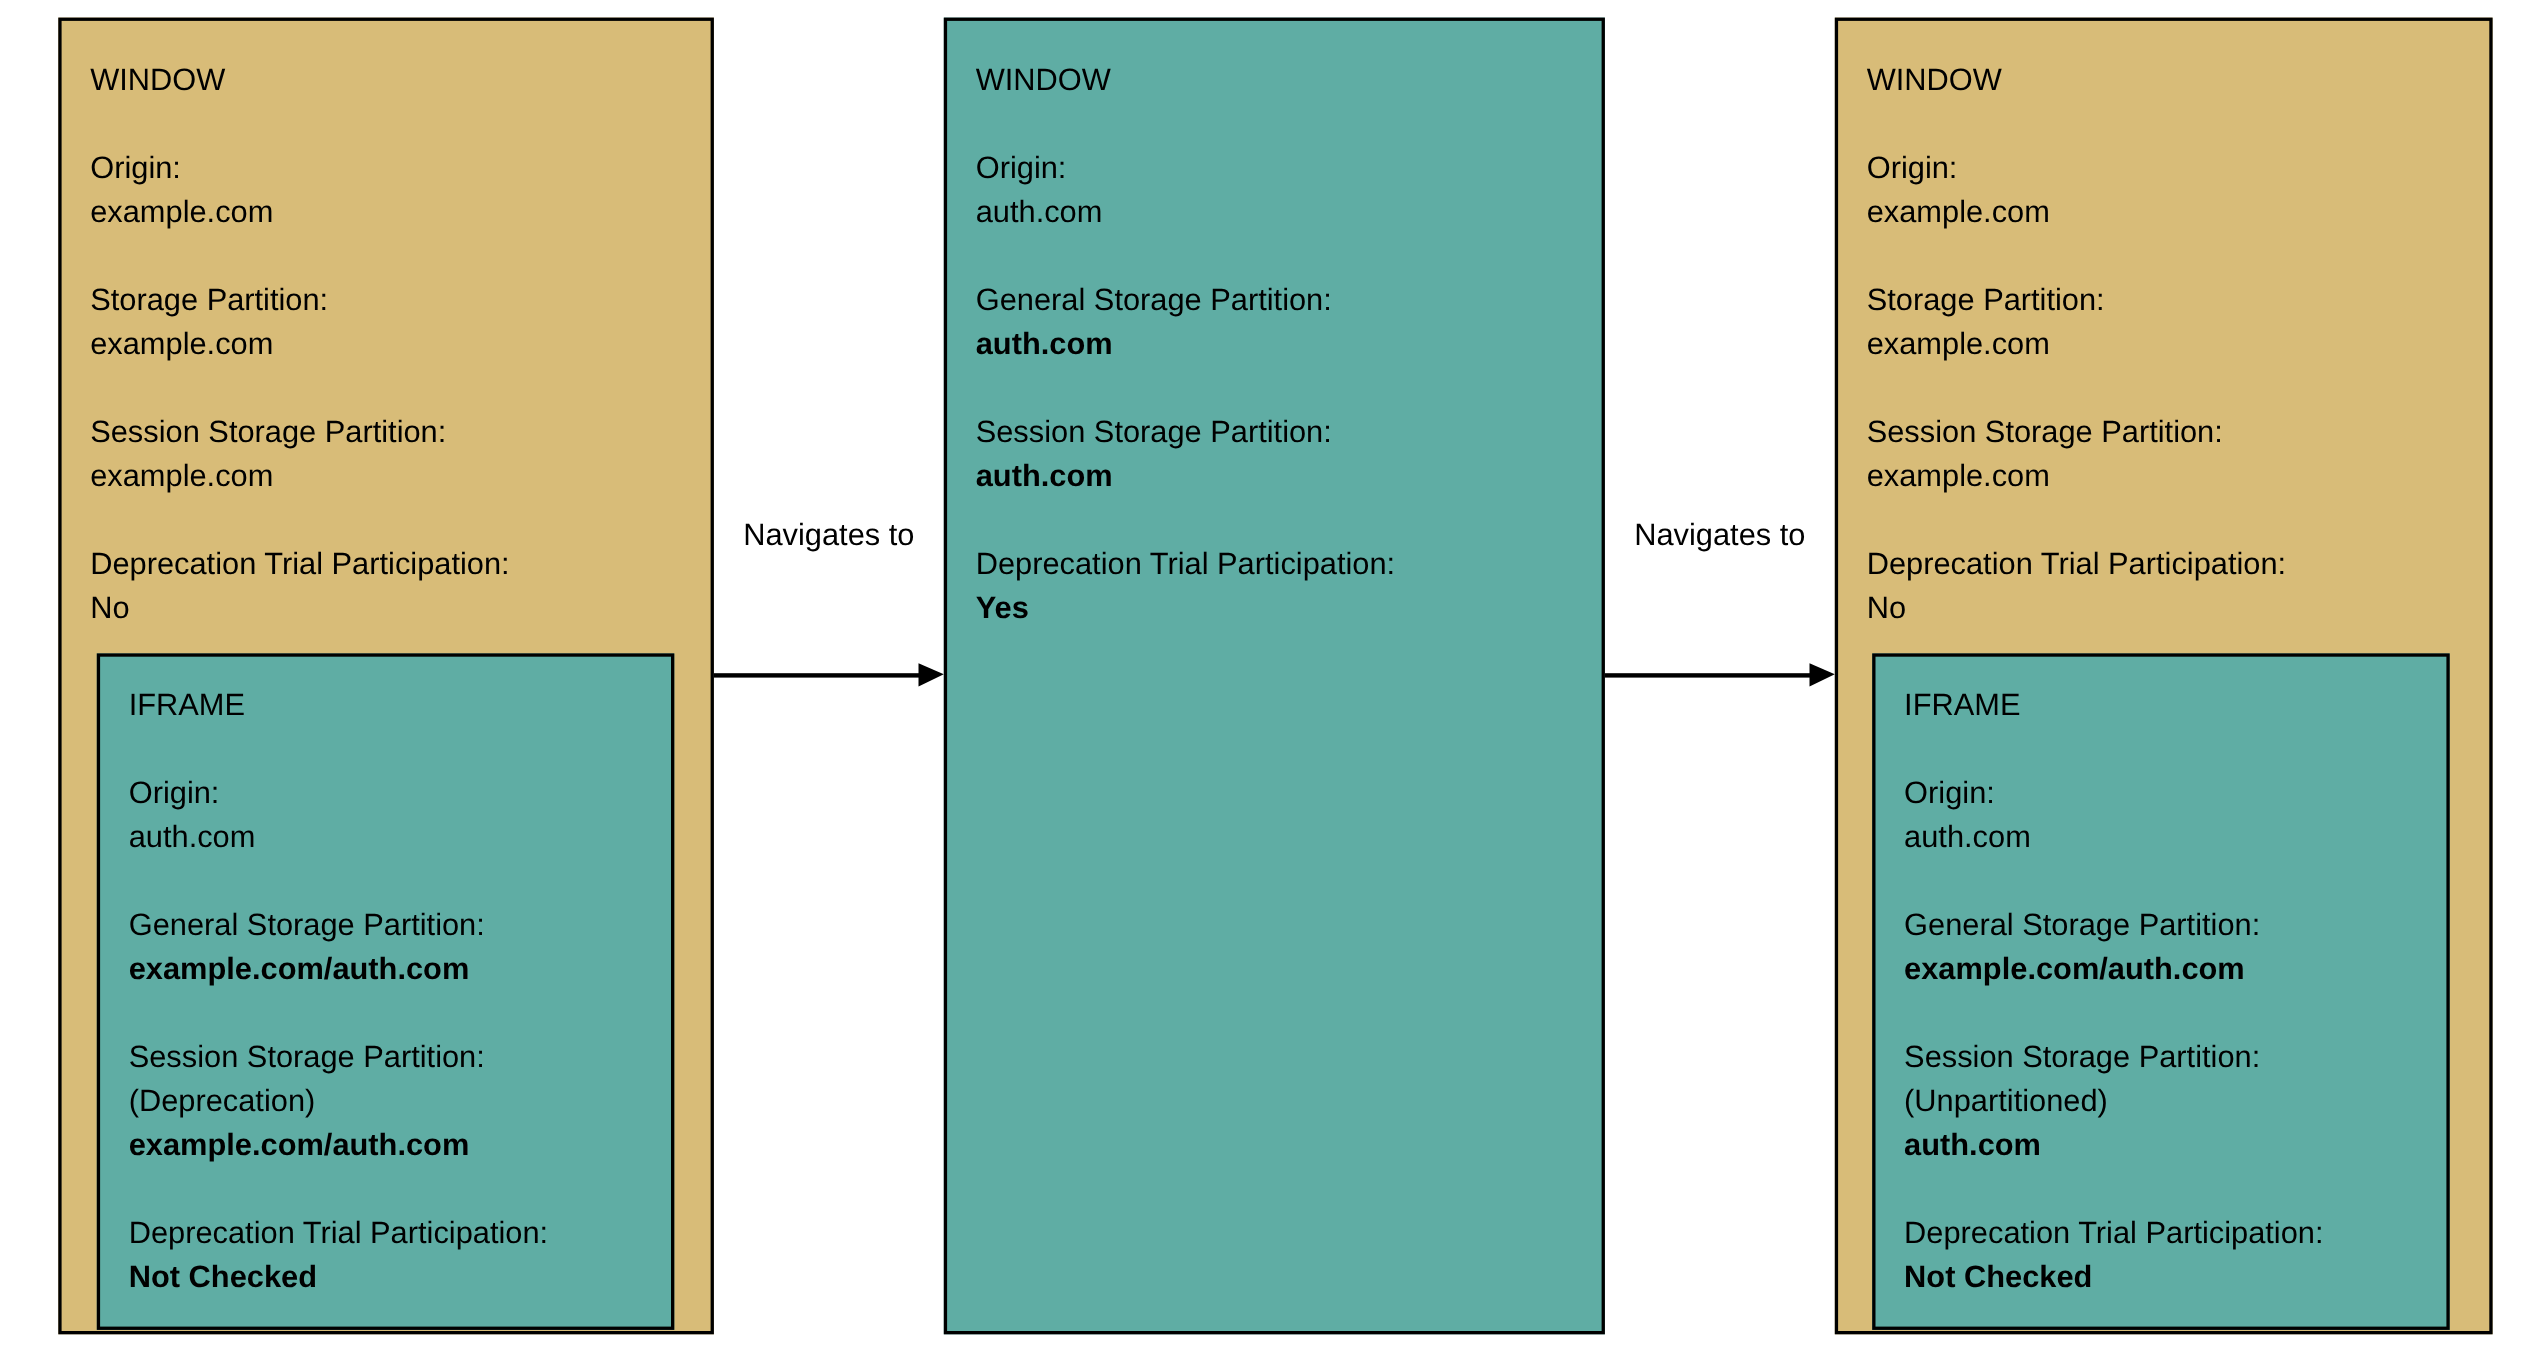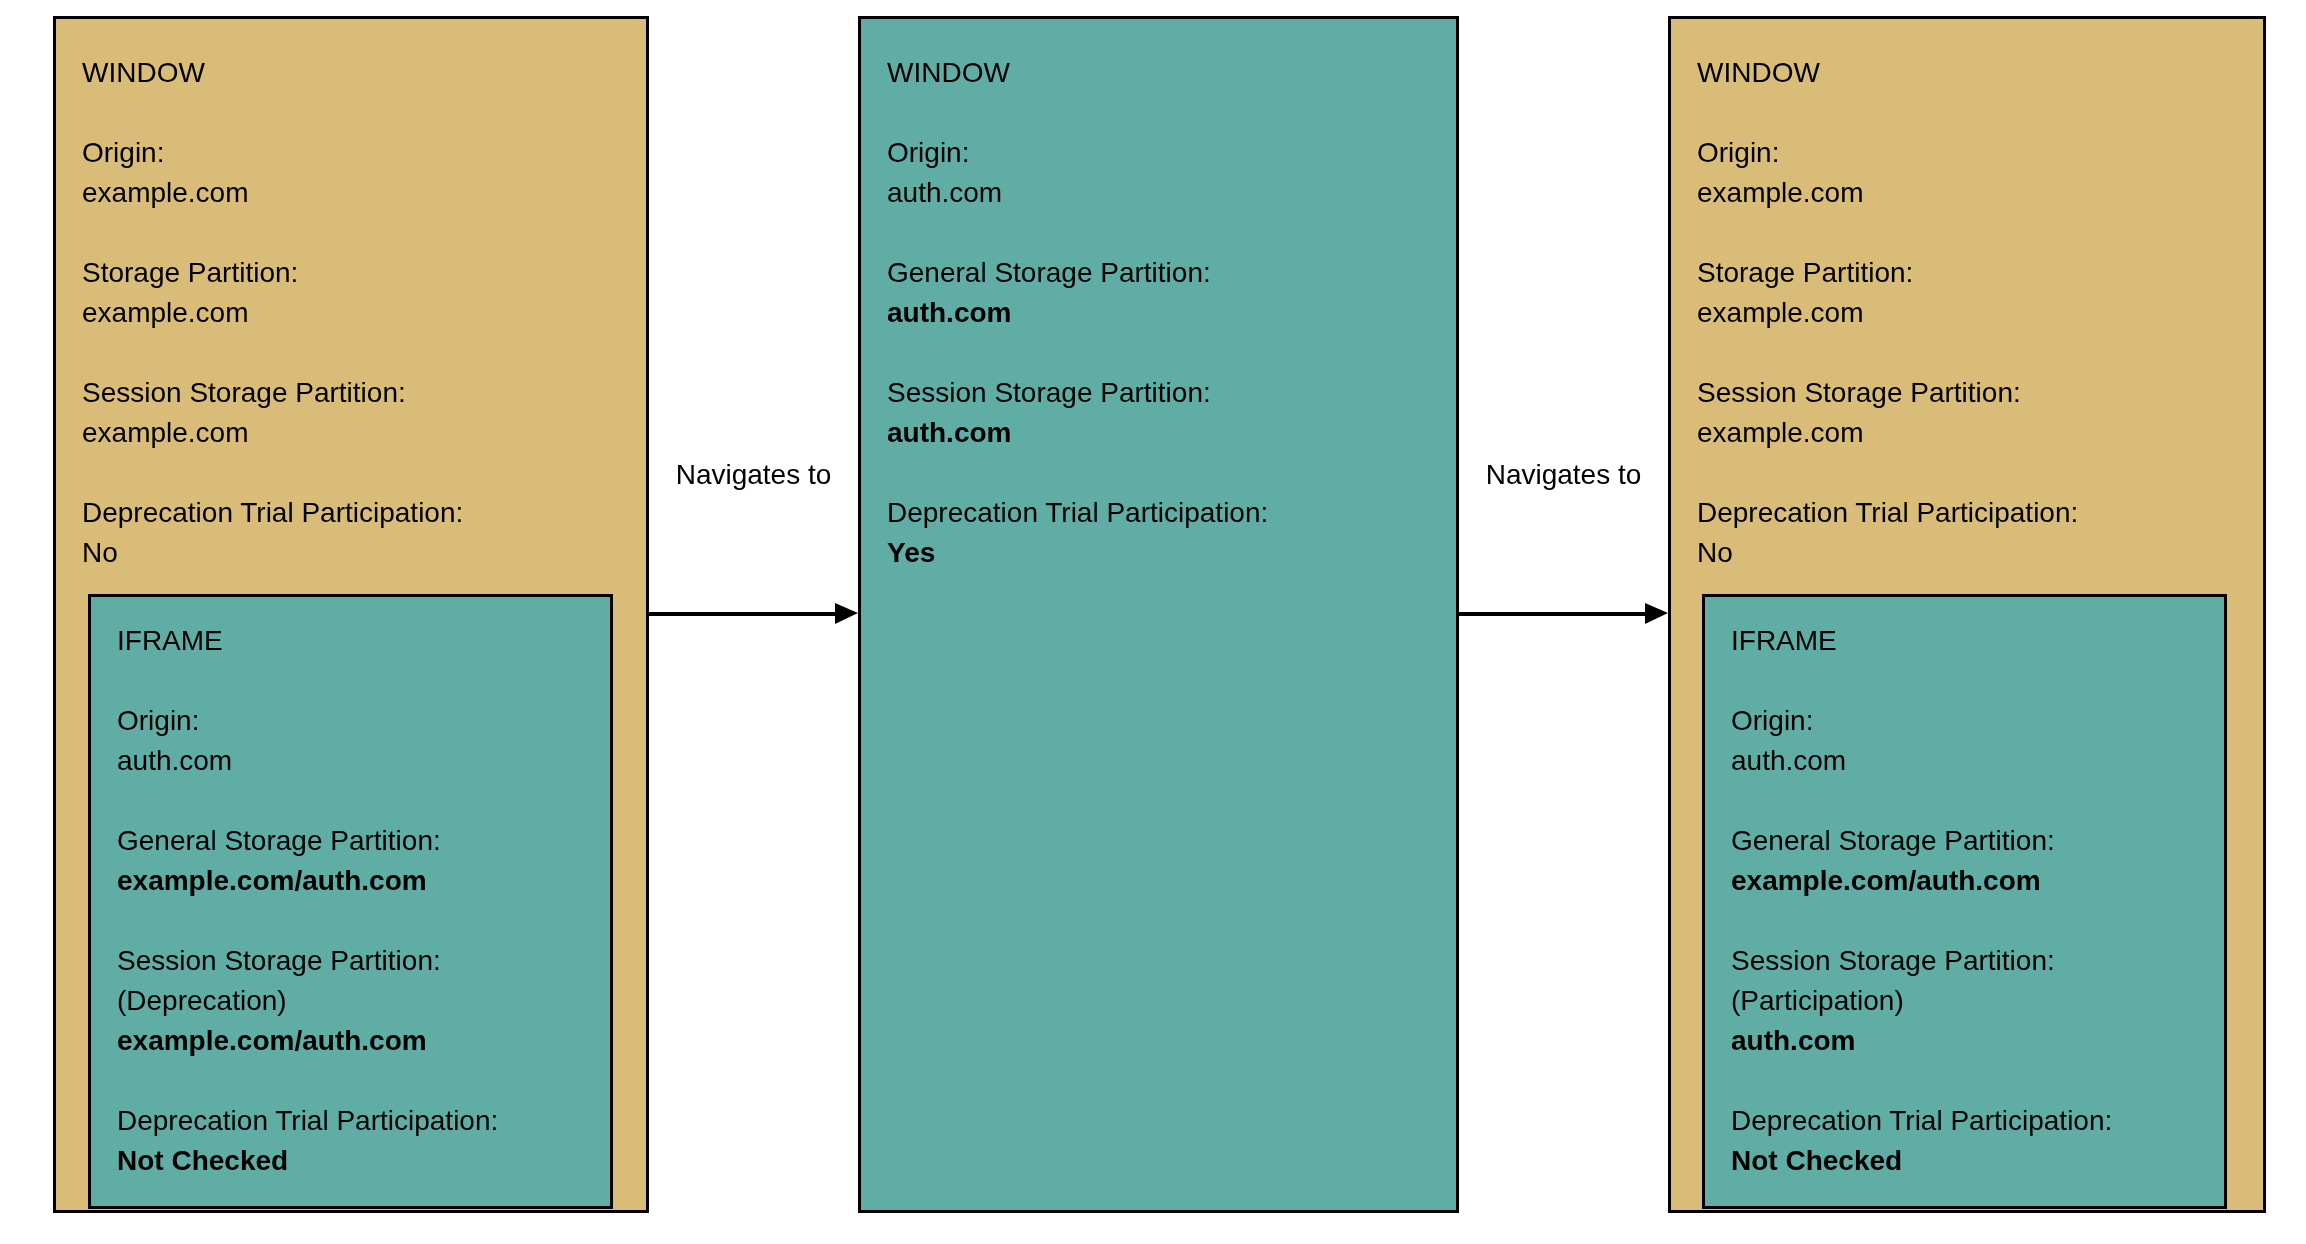--- a/index.html
+++ b/index.html
@@ -45,21 +45,21 @@
     height: 615px;
     box-sizing: border-box;
     border: 3px solid var(--border, #000000);
     background: var(--iframe-fill, #5fada4);
     padding: 24px 26px 0 26px;
   }
   #w2 .iframe-box { left: 31px; }
 
   .gap-label {
     position: absolute;
-    top: 455px;
+    top: 466px;
     width: 209px;
     height: 40px;
     text-align: center;
     white-space: nowrap;
   }
   #label0 { left: 649px; }
   #label1 { left: 1459px; }
 
   .arrow {
     position: absolute;
@@ -190,21 +190,21 @@
       <div class="field">
         <div class="field-label">Origin:</div>
         <div class="field-value">auth.com</div>
       </div>
       <div class="field">
         <div class="field-label">General Storage Partition:</div>
         <div class="field-value bold">example.com/auth.com</div>
       </div>
       <div class="field">
         <div class="field-label">Session Storage Partition:</div>
-        <div class="field-value">(Participation)</div>
+        <div class="field-value">(Unpartitioned)</div>
         <div class="field-value bold">auth.com</div>
       </div>
       <div class="field">
         <div class="field-label">Deprecation Trial Participation:</div>
         <div class="field-value bold">Not Checked</div>
       </div>
     </section>
   </section>
 
 </div>

